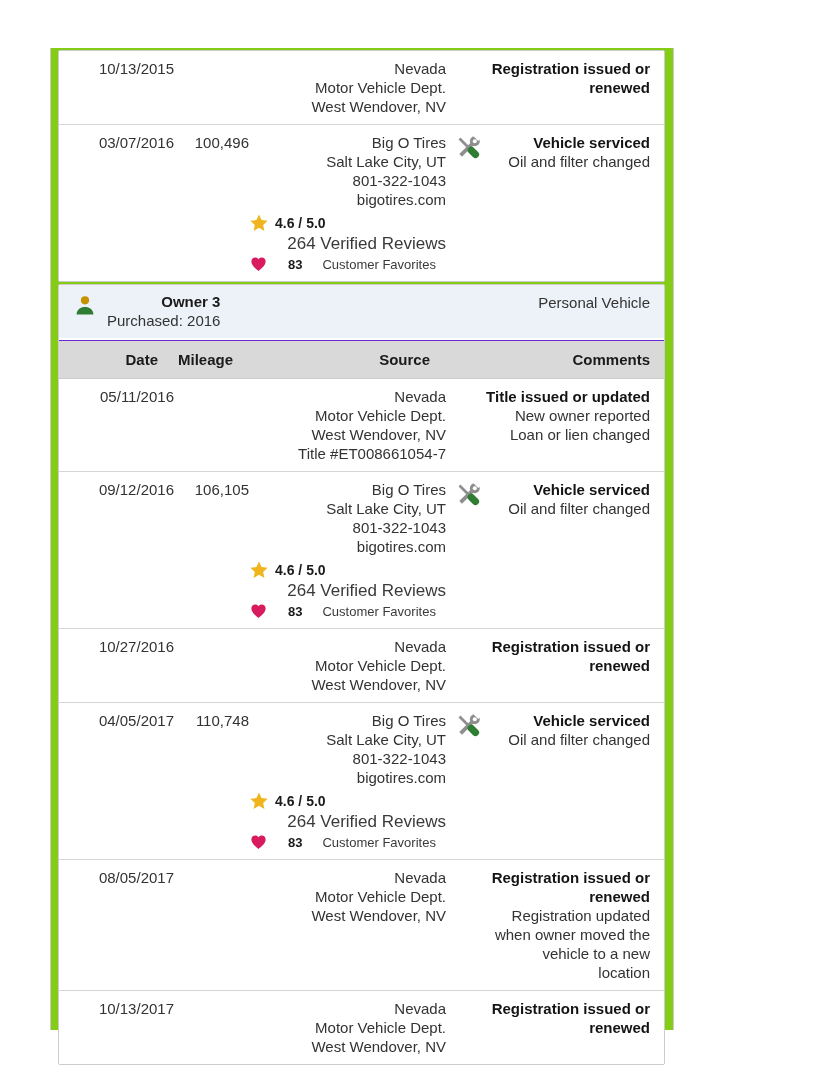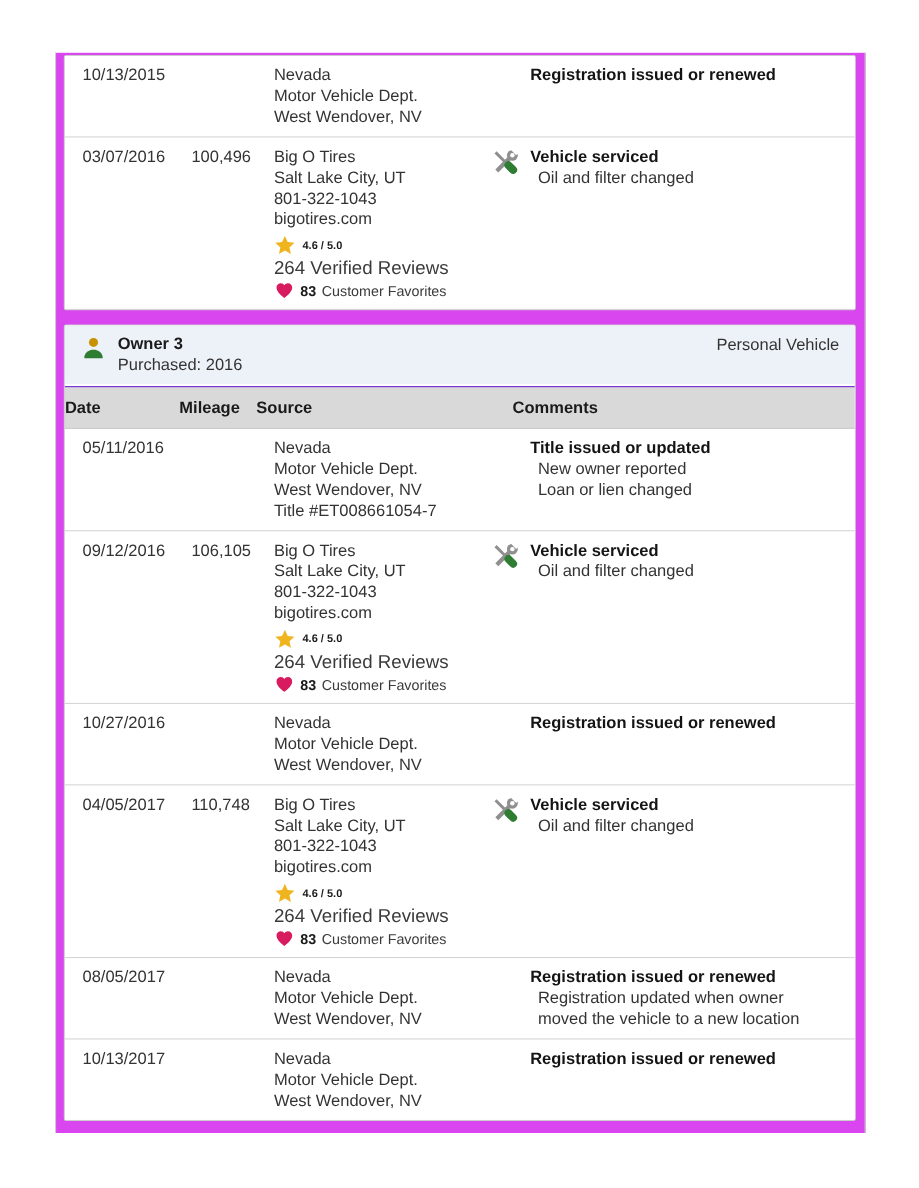--- a/index.html
+++ b/index.html
@@ -7,33 +7,34 @@
     width: 835px; height: 1080px;
     background: #ffffff;
     font-family: "Liberation Sans", sans-serif;
     color: #333333;
     font-size: 15px;
     overflow: hidden;
   }
   .report-column {
     position: absolute;
     left: 50px; top: 48px;
-    width: 737px; height: 982px;
+    width: 624px; height: 982px;
     border-left: 1px solid #cccccc;
     border-right: 1px solid #cccccc;
-    background: #d946ef;
+    background: #84cc16;
     box-sizing: border-box;
+    text-align: right;
   }
   .record-card {
     margin: 2px 8px 0 7px;
     border: 1px solid #cccccc;
     border-radius: 2px;
     background: #ffffff;
   }
-  .record-card.owner-card { margin-top: 13px; }
+  .record-card.owner-card { margin-top: 2px; }
 
   
   .owner-header {
     background: #edf2f8;
     padding: 7px 14px 8px 14px;
     display: flex;
     align-items: flex-start;
   }
   .owner-header .person-icon { margin-top: 2px; width: 24px; height: 24px; flex: 0 0 24px; }
   .owner-title-block { margin-left: 10px; }
@@ -68,27 +69,27 @@
   .cell { line-height: 19px; }
   .source-line { line-height: 19px; }
   .icon-cell { padding-top: 1px; }
   .comment-title { font-weight: bold; color: #141414; line-height: 19px; }
   .comment-extra { line-height: 19px; padding-left: 7px; max-width: 242px; color: #333; }
 
   
   .rating-line {
     margin-top: 4px;
     display: flex; align-items: center; gap: 6px;
-    font-size: 10px; font-weight: bold; color: #1a1a1a;
+    font-size: 14px; font-weight: bold; color: #1a1a1a;
     height: 20px;
   }
   .reviews-line { font-size: 17px; line-height: 16px; margin-top: 3px; color: #3a3a3a; }
   .fav-line {
     margin-top: 3px;
-    display: flex; align-items: center; gap: 5px;
+    display: flex; align-items: center; gap: 20px;
     font-size: 13px; color: #3a3a3a; height: 18px;
   }
   .fav-line b { color: #1a1a1a; }
   .svg-icon { display: inline-flex; }
 </style>
 </head>
 <body>
 
 <div class="report-column">
 

